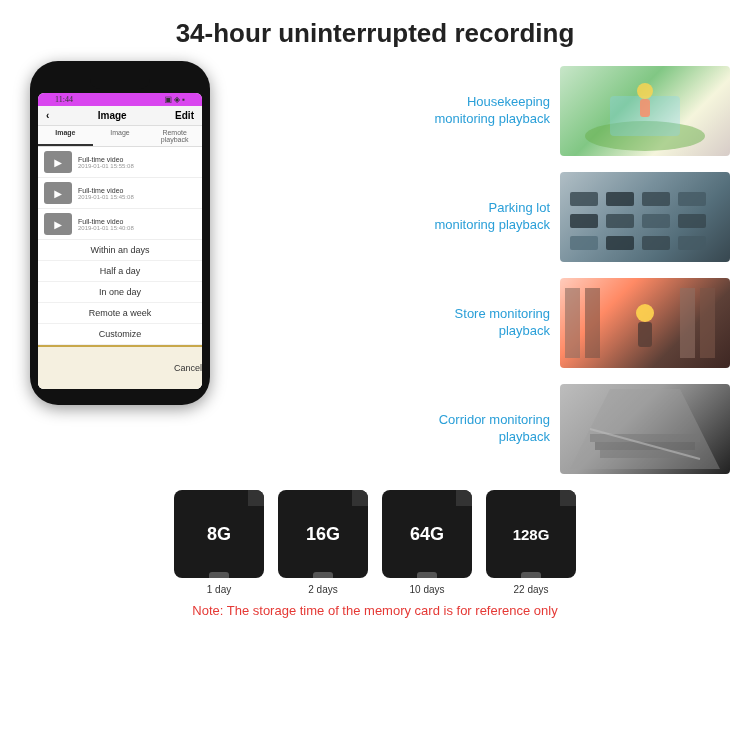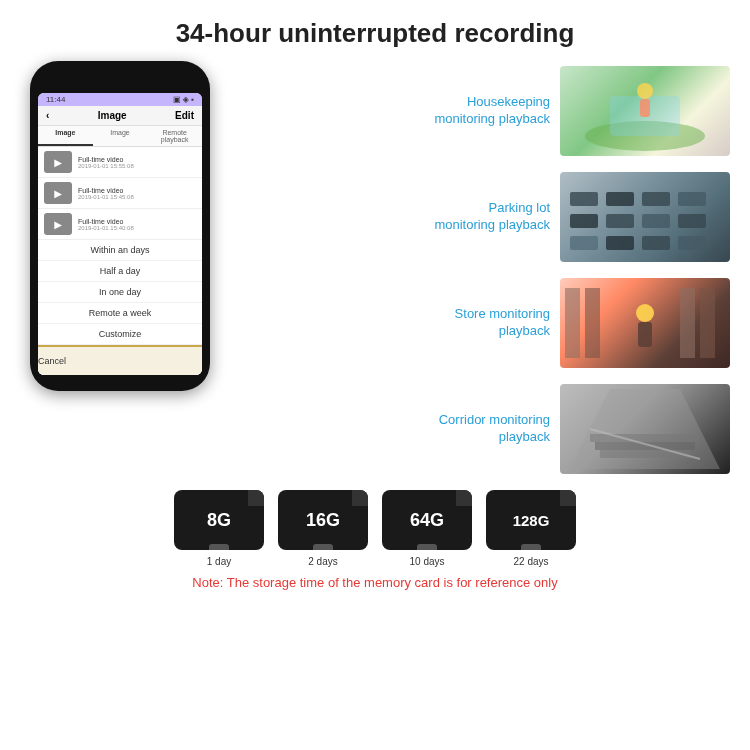--- a/index.html
+++ b/index.html
@@ -54,26 +54,27 @@
       z-index: 2;
     }
 
     .phone-screen {
       background: #fff;
       border-radius: 6px;
       overflow: hidden;
     }
 
     .phone-status-bar {
-      background: #c4b5fd;
+      background: #d946ef;
       display: flex;
       justify-content: space-between;
-      padding: 2px 8px;
+      padding: 2px 17px;
       font-size: 8px;
       color: #333;
+      font-family: Liberation Serif, serif;
     }
 
     .phone-header {
       background: #f5f5f5;
       text-align: center;
       font-size: 10px;
       font-weight: bold;
       padding: 4px 8px;
       border-bottom: 1px solid #ddd;
       display: flex;
@@ -140,22 +141,22 @@
 
     .phone-dropdown-item {
       text-align: center;
       padding: 5px 0;
       font-size: 9px;
       color: #333;
       border-bottom: 1px solid #f0f0f0;
     }
 
     .phone-dropdown-cancel {
-      text-align: left;
-      padding: 9px 0;
+      text-align: right;
+      padding: 16px 0;
       font-size: 9px;
       color: #333;
       background: #f5f0e0;
       border-top: 2px solid #c8a84b;
     }
 
     
     .monitoring-section {
       flex: 1;
       display: flex;
@@ -208,21 +209,21 @@
 
     .storage-card-item {
       display: flex;
       flex-direction: column;
       align-items: center;
       gap: 6px;
     }
 
     .sd-card {
       width: 90px;
-      height: 60px;
+      height: 88px;
       background: #1a1a1a;
       border-radius: 8px 8px 8px 8px;
       position: relative;
       display: flex;
       align-items: center;
       justify-content: center;
       color: #fff;
       font-size: 18px;
       font-weight: bold;
     }

